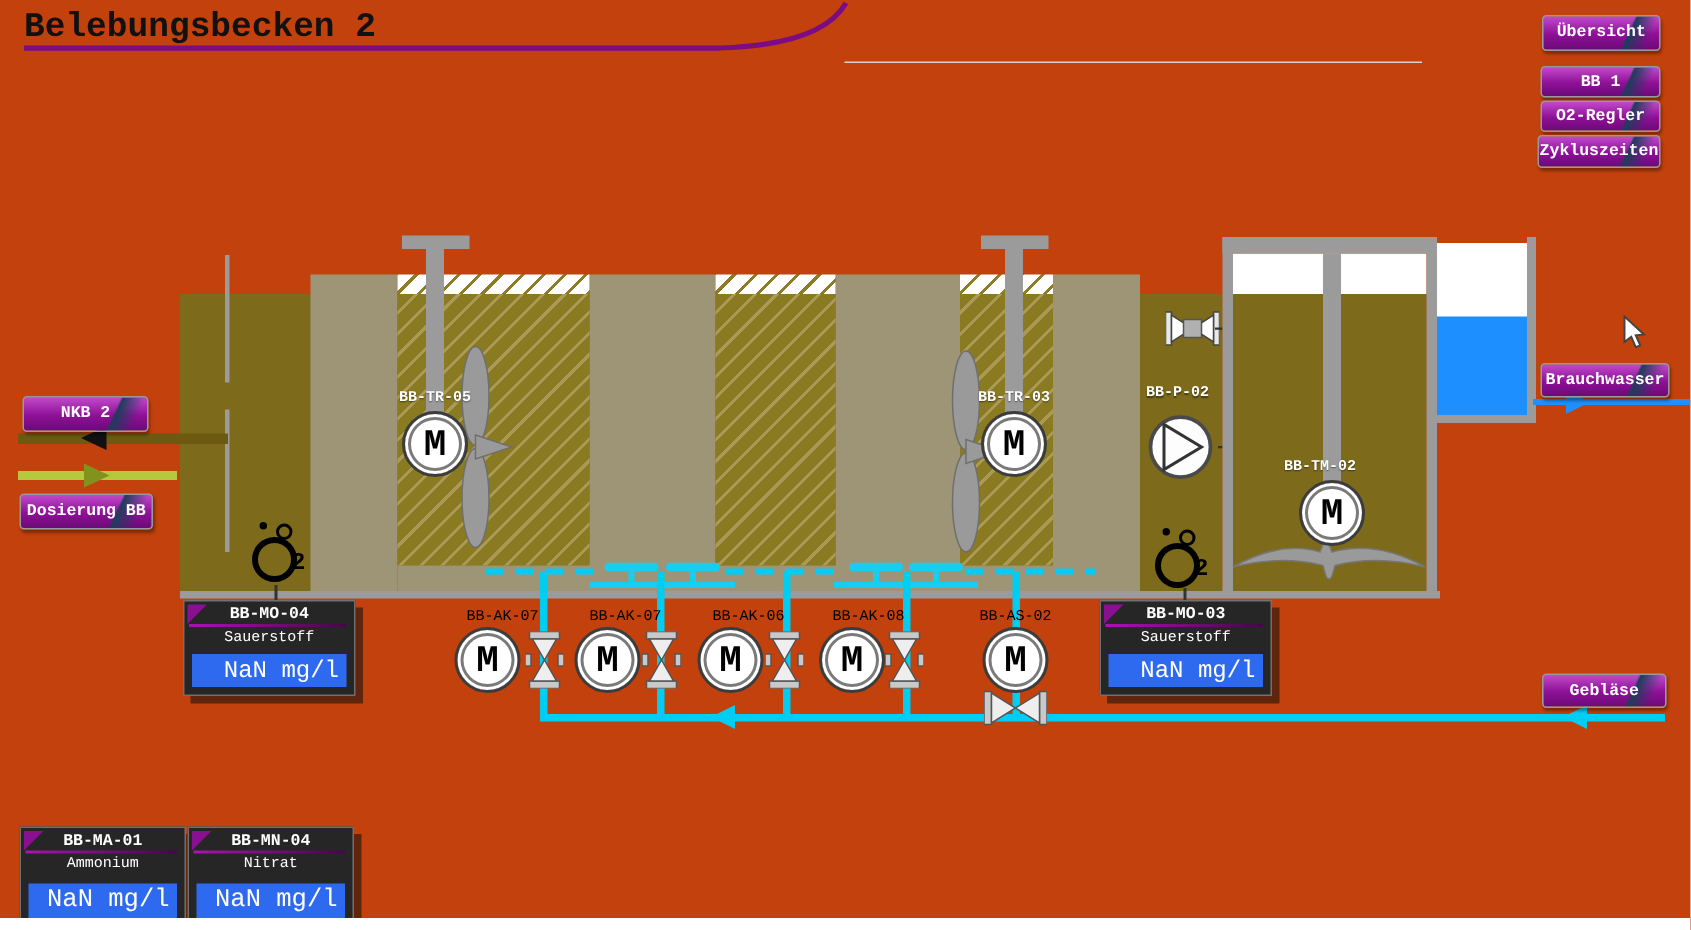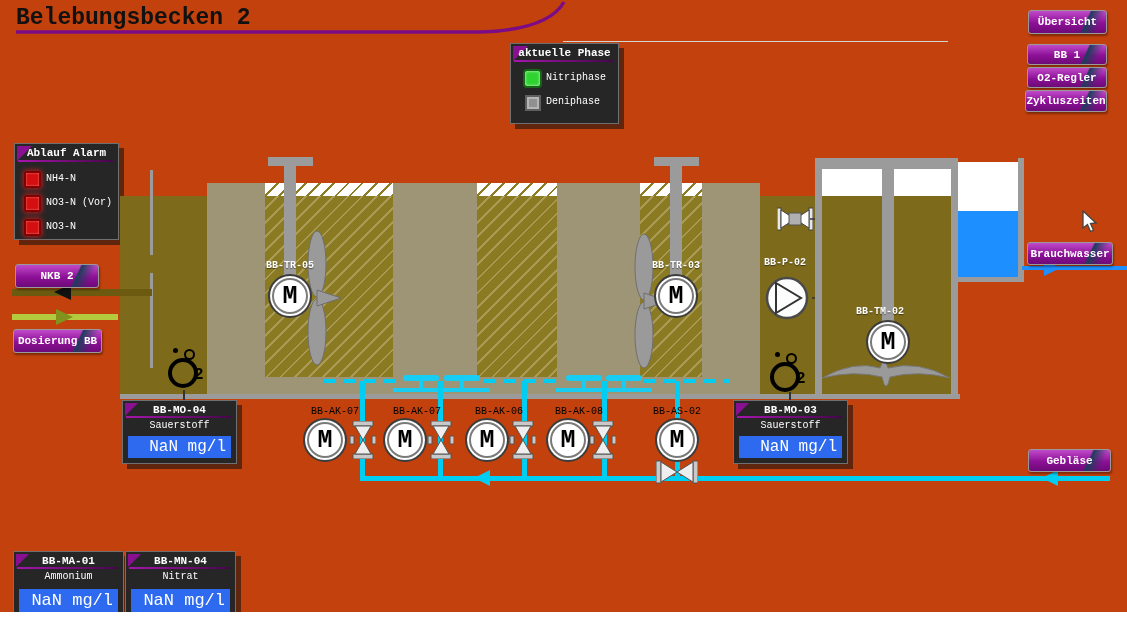--- a/index.html
+++ b/index.html
@@ -72,41 +72,21 @@
   <svg class="abs" style="left:0;top:0;width:600px;height:44px" viewBox="0 0 600 44">
     <path d="M16,32 L480,32 Q548,30 564,2" stroke="#7c0c86" stroke-width="3.5" fill="none"></path>
   </svg>
   <div class="faintline" style="left:563px;top:41px;width:385px;height:1px"></div>
 
   <div class="btn" style="left:1028px;top:10px;width:77px;height:22px">Übersicht</div>
   <div class="btn" style="left:1027px;top:44px;width:78px;height:19px">BB 1</div>
   <div class="btn" style="left:1027px;top:67px;width:78px;height:19px">O2-Regler</div>
   <div class="btn" style="left:1025px;top:90px;width:80px;height:20px">Zykluszeiten</div>
 
-  <div class="dpanel" style="left:510px;top:43px;width:107px;height:79px">
-    <div class="corner"></div>
-    <div class="underbar"></div>
-    <div class="ptitle">aktuelle Phase</div>
-    <div class="led led-green" style="left:12px;top:25px"></div>
-    <div class="ledlabel" style="left:35px;top:28px">Nitriphase</div>
-    <div class="led led-gray" style="left:14px;top:51px"></div>
-    <div class="ledlabel" style="left:35px;top:52px">Deniphase</div>
-  </div>
-
-  <div class="dpanel" style="left:14px;top:143px;width:103px;height:95px">
-    <div class="corner"></div>
-    <div class="underbar"></div>
-    <div class="ptitle">Ablauf Alarm</div>
-    <div class="led led-red" style="left:9px;top:27px"></div>
-    <div class="ledlabel" style="left:31px;top:29px">NH4-N</div>
-    <div class="led led-red" style="left:9px;top:51px"></div>
-    <div class="ledlabel" style="left:31px;top:53px">NO3-N (Vor)</div>
-    <div class="led led-red" style="left:9px;top:75px"></div>
-    <div class="ledlabel" style="left:31px;top:77px">NO3-N</div>
-  </div>
+
 
   <div class="abs olive" style="left:120px;top:196px;width:695px;height:199px"></div>
 
   <div class="abs gray" style="left:150px;top:170px;width:3px;height:85px"></div>
   <div class="abs gray" style="left:150px;top:273px;width:3px;height:95px"></div>
 
   <div class="abs wallband" style="left:207px;top:183px;width:58px;height:212px"></div>
   <div class="abs wallband" style="left:393px;top:183px;width:84px;height:212px"></div>
   <div class="abs wallband" style="left:557px;top:183px;width:83px;height:212px"></div>
   <div class="abs wallband" style="left:702px;top:183px;width:58px;height:212px"></div>

